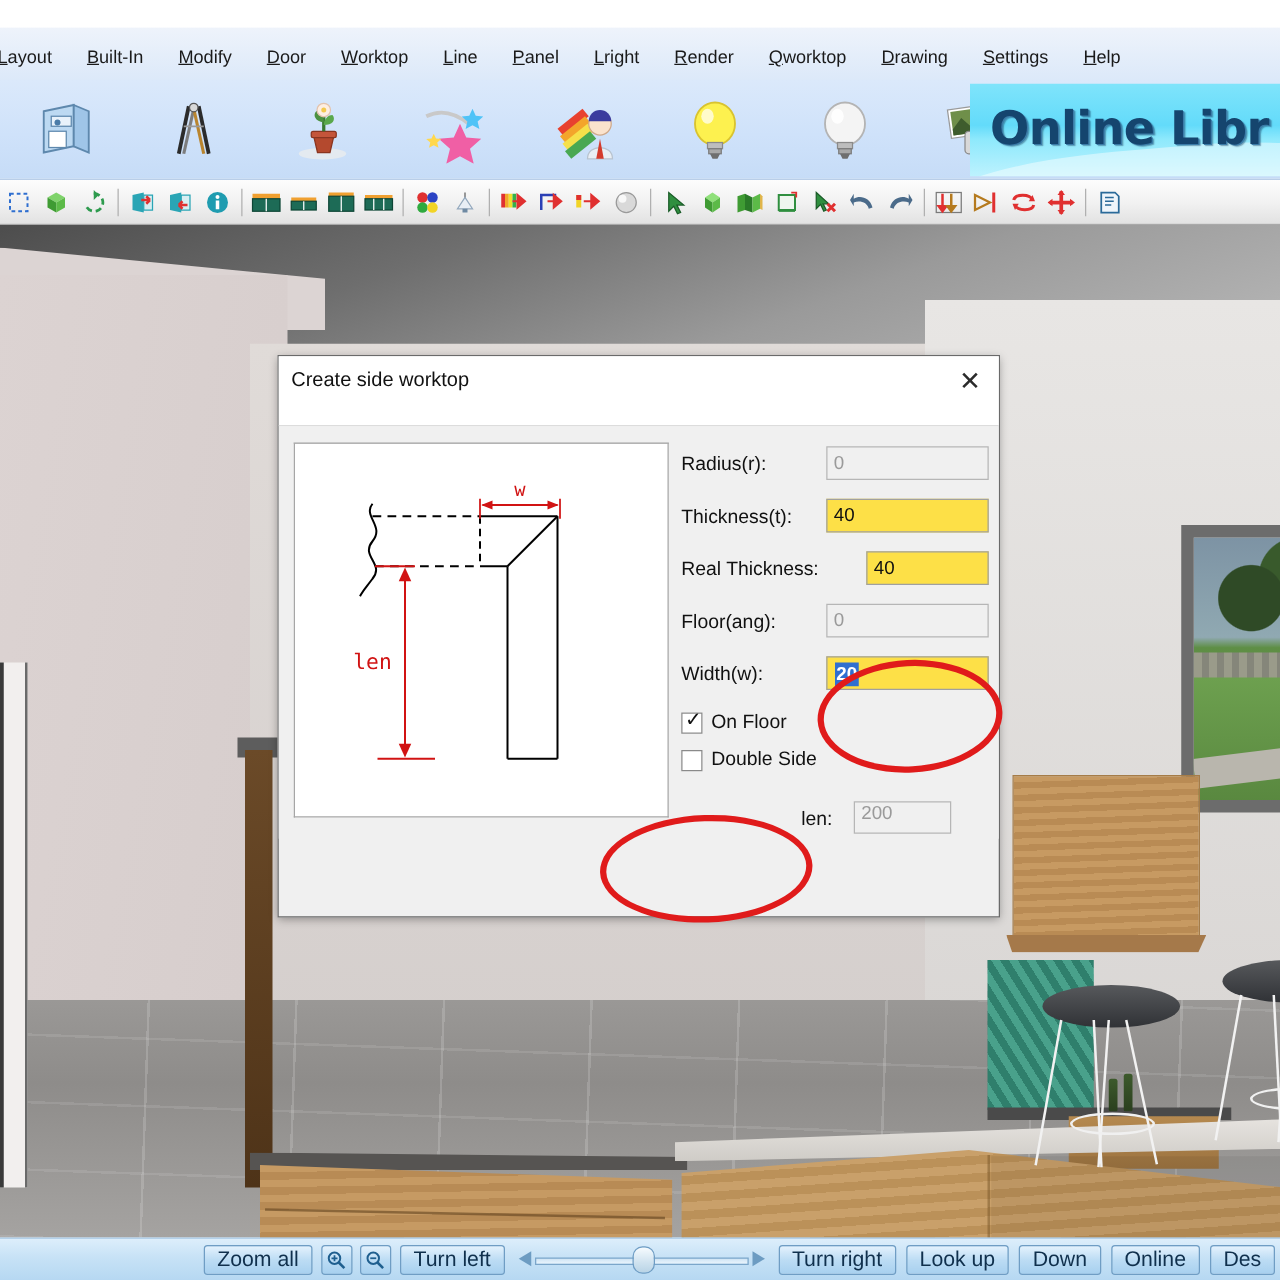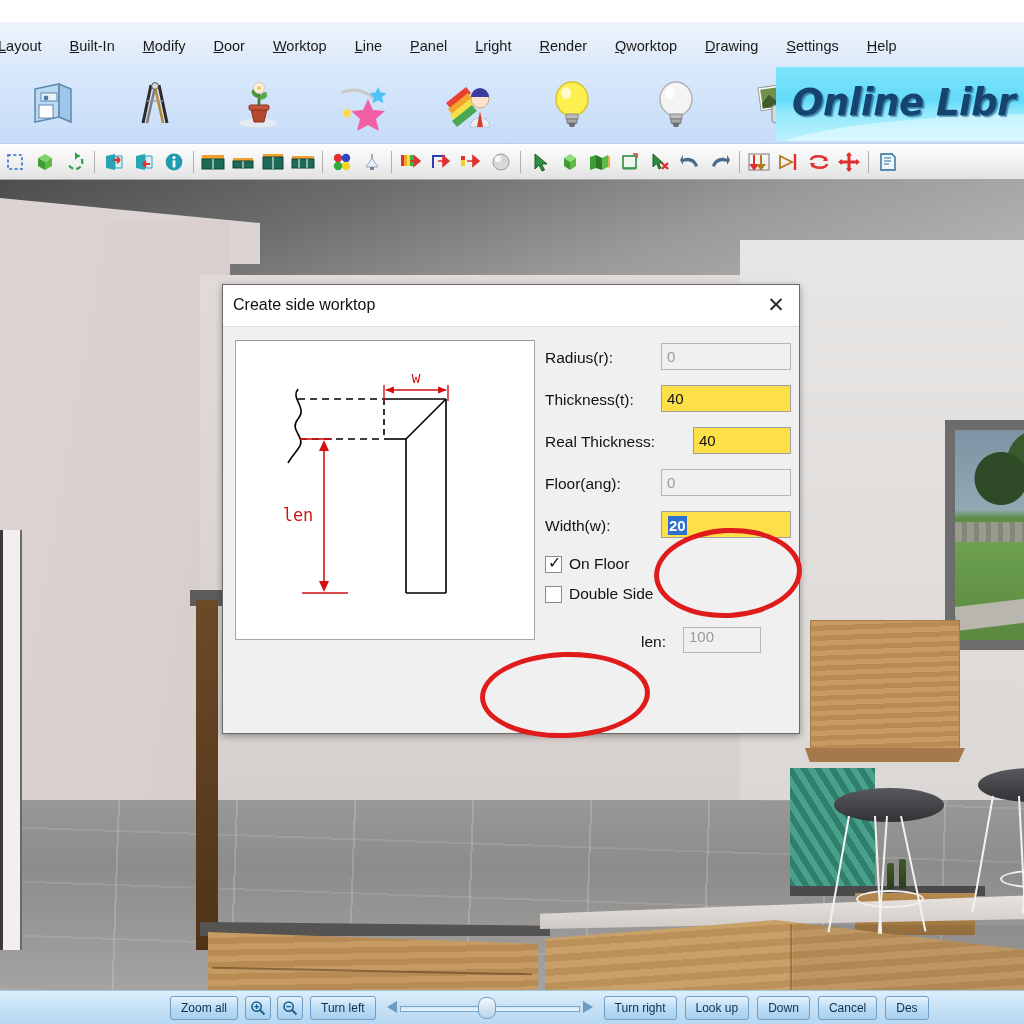--- a/index.html
+++ b/index.html
@@ -65,21 +65,20 @@
   }
   .online-lib .lbl {
     position: absolute; left: 16px; top: 14px;
     font-family: "DejaVu Sans", sans-serif;
     font-weight: bold;
     font-size: 37px;
     letter-spacing: -0.5px;
     color: #15456e;
     text-shadow: 1px 1px 0 #3b7ca8, 2px 2px 1px rgba(20,60,95,.45);
     white-space: nowrap;
-    font-style: italic;
   }
   .online-lib .gloss {
     position:absolute; left:-20px; bottom:-30px; width:330px; height:52px;
     background: rgba(255,255,255,.45);
     transform: rotate(-5deg);
     border-radius: 50%/60%;
   }
 
   
   .toolbar-small {
@@ -255,21 +254,21 @@
 
   
   .dialog {
     position:absolute; left:222px; top:284px;
     width: 578px; height: 450px;
     background:#f0f0f0;
     border:1px solid #6a6a6a;
     box-shadow: 0 2px 7px rgba(0,0,0,.35);
   }
   .dlg-title {
-    position:relative; height:42px; background:#ffffff;
+    position:relative; height:56px; background:#ffffff;
     border-bottom:1px solid #dcdcdc;
   }
   .dlg-title .t {
     position:absolute; left:10px; top:11px;
     font-size:16px; color:#111;
   }
   .dlg-close {
     position:absolute; right:6px; top:5px; width:34px; height:30px;
     display:flex; align-items:center; justify-content:center;
     font-size:21px; color:#2b2b2b; cursor:default;
@@ -385,21 +384,21 @@
     position:absolute; left:0; bottom:0; width:1024px; height:34px;
     background: linear-gradient(#ddeefb 0%, #c7e2f6 45%, #b6d8f2 100%);
     border-top:1px solid #9ec4e3;
     display:flex; align-items:center;
   }
   .sb-spacer { width:166px; }
   .sb-btn {
     height:24px; margin:0 4px; padding:0 10px;
     background: linear-gradient(#e4f2fd,#bcdcf4 50%,#a7d0ef);
     border:1px solid #6f9dc4; border-radius:3px;
-    font-size:12px; color:#10304d;
+    font-size:17px; color:#10304d;
     display:flex; align-items:center; justify-content:center;
     cursor:default; white-space:nowrap;
   }
   .sb-icon {
     width:26px; height:24px; margin:0 3px;
     background: linear-gradient(#e4f2fd,#bcdcf4 50%,#a7d0ef);
     border:1px solid #6f9dc4; border-radius:3px;
     display:flex; align-items:center; justify-content:center;
     cursor:default;
   }
@@ -909,21 +908,21 @@
           <div class="clabel">On Floor</div>
         </div>
         <div class="checkrow">
           <div class="cbox"></div>
           <div class="clabel">Double Side</div>
         </div>
       </div>
 
       <div class="lenrow" style="left:418px; top:300px;">
         <div class="ll">len:</div>
-        <div class="li">100</div>
+        <div class="li">200</div>
       </div>
     </div>
 
   </div>
 
   <div class="annot" id="annot-width"></div>
   <div class="annot" id="annot-ok"></div>
 
   <div class="statusbar">
     <div class="sb-spacer"></div>
@@ -950,17 +949,17 @@
     <div class="sb-slider">
       <div class="arrowL"></div>
       <div class="track"></div>
       <div class="thumb"></div>
       <div class="arrowR"></div>
     </div>
 
     <div class="sb-btn">Turn right</div>
     <div class="sb-btn">Look up</div>
     <div class="sb-btn">Down</div>
-    <div class="sb-btn">Cancel</div>
+    <div class="sb-btn">Online</div>
     <div class="sb-btn">Des</div>
   </div>
 
 </div>
 
 </body></html>

